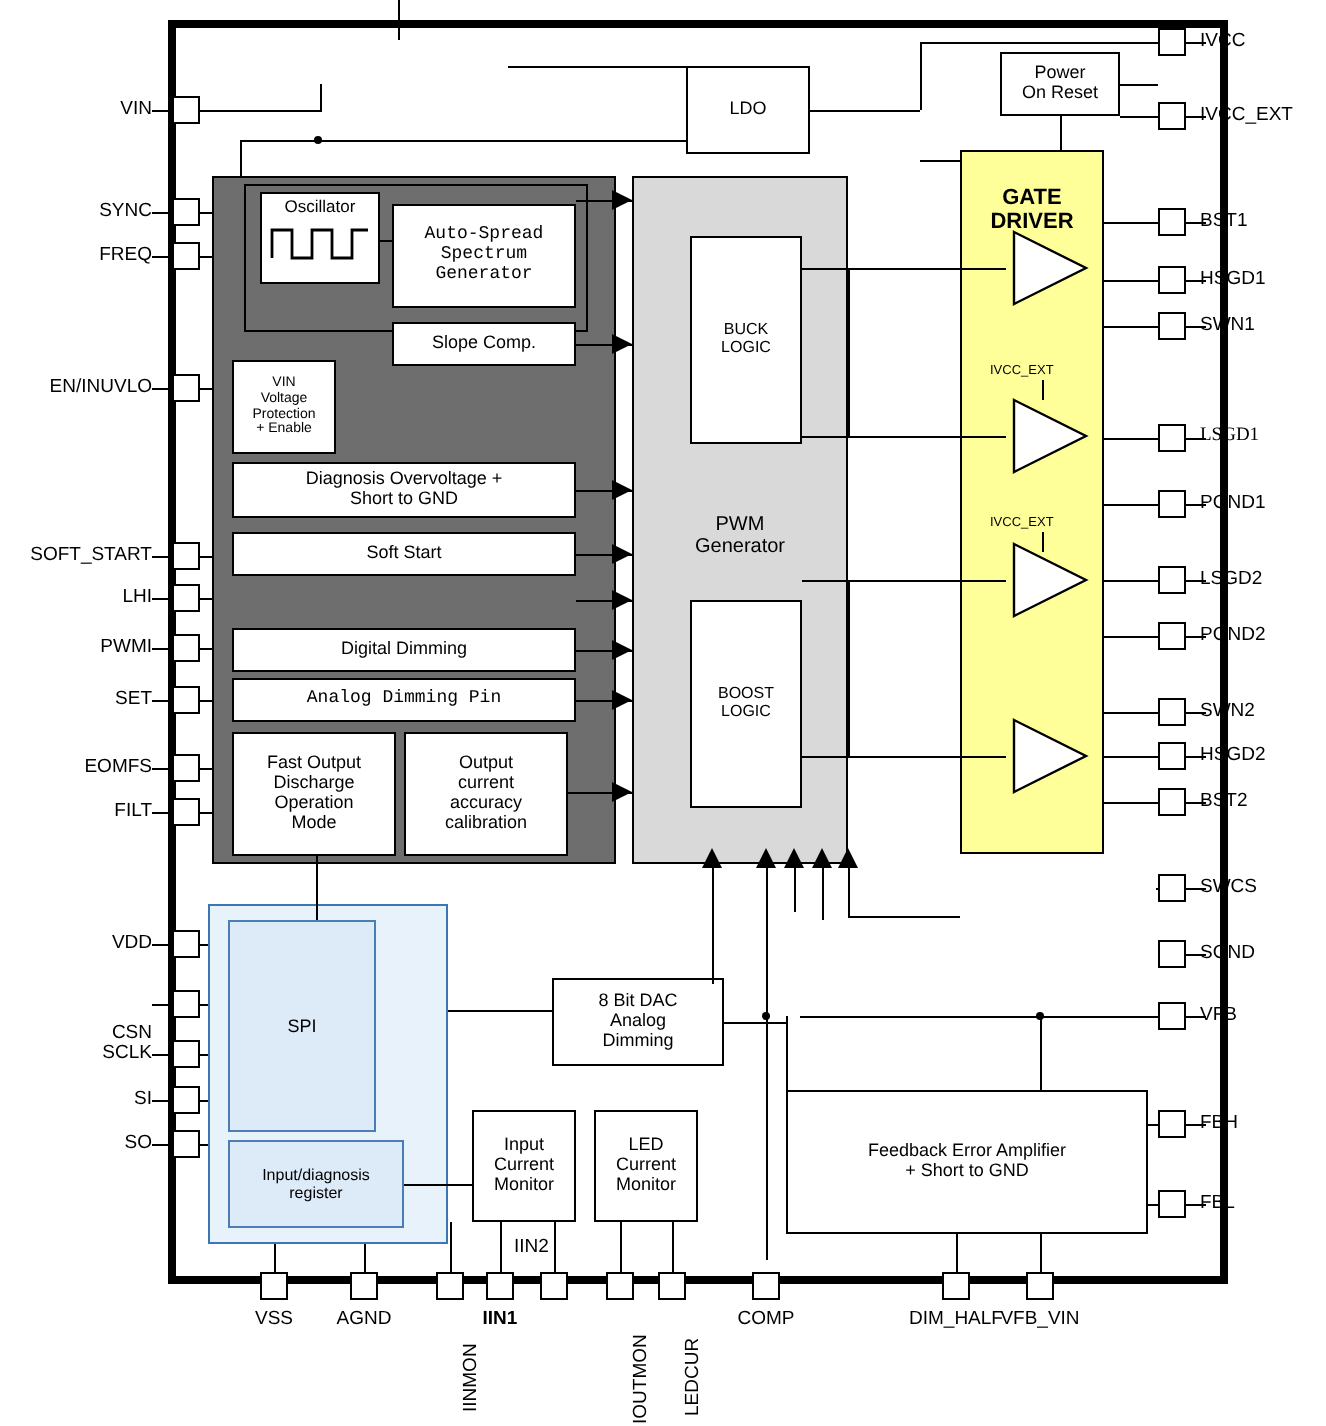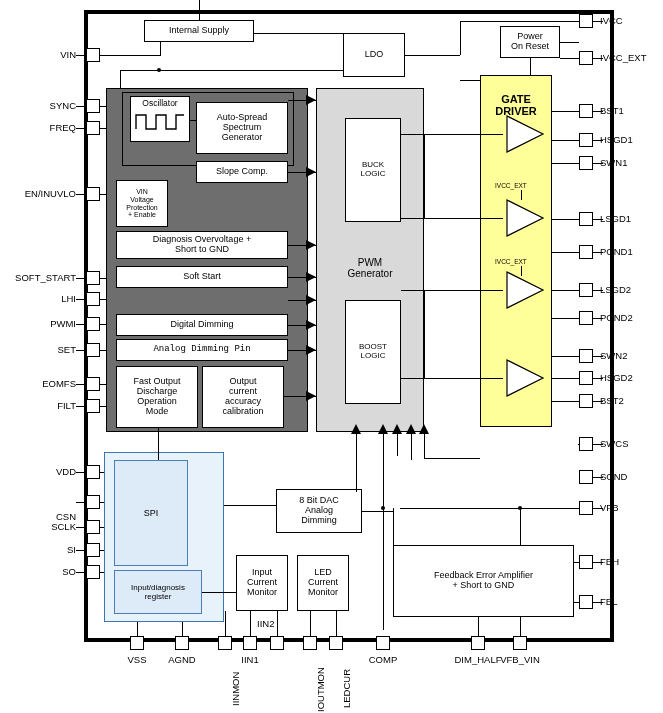--- a/index.html
+++ b/index.html
@@ -139,21 +139,21 @@
   <div class="abs pin pin-r" style="left:600px;top:134px;width:60px;">HSGD1</div>
   <div class="abs wire wh" style="left:552px;top:140px;width:27px;"></div>
 
   <div class="abs pad" style="left:579px;top:156px;width:14px;height:14px;"></div>
   <div class="abs wire wh" style="left:593px;top:163px;width:10px;"></div>
   <div class="abs pin pin-r" style="left:600px;top:157px;width:60px;">SWN1</div>
   <div class="abs wire wh" style="left:552px;top:163px;width:27px;"></div>
 
   <div class="abs pad" style="left:579px;top:212px;width:14px;height:14px;"></div>
   <div class="abs wire wh" style="left:593px;top:219px;width:10px;"></div>
-  <div class="abs pin pin-r" style="left:600px;top:213px;width:60px;">LSGD1</div>
+  <div class="abs pin pin-r" style="left:600px;top:213px;width:60px;font-family:Liberation Serif, serif;">LSGD1</div>
   <div class="abs wire wh" style="left:552px;top:219px;width:27px;"></div>
 
   <div class="abs pad" style="left:579px;top:245px;width:14px;height:14px;"></div>
   <div class="abs wire wh" style="left:593px;top:252px;width:10px;"></div>
   <div class="abs pin pin-r" style="left:600px;top:246px;width:60px;">PGND1</div>
   <div class="abs wire wh" style="left:552px;top:252px;width:27px;"></div>
 
   <div class="abs pad" style="left:579px;top:283px;width:14px;height:14px;"></div>
   <div class="abs wire wh" style="left:593px;top:290px;width:10px;"></div>
   <div class="abs pin pin-r" style="left:600px;top:284px;width:60px;">LSGD2</div>
@@ -196,23 +196,20 @@
   <div class="abs pad" style="left:579px;top:555px;width:14px;height:14px;"></div>
   <div class="abs wire wh" style="left:593px;top:562px;width:10px;"></div>
   <div class="abs pin pin-r" style="left:600px;top:556px;width:60px;">FBH</div>
   <div class="abs wire wh" style="left:574px;top:562px;width:6px;"></div>
 
   <div class="abs pad" style="left:579px;top:595px;width:14px;height:14px;"></div>
   <div class="abs wire wh" style="left:593px;top:602px;width:10px;"></div>
   <div class="abs pin pin-r" style="left:600px;top:596px;width:60px;">FBL</div>
   <div class="abs wire wh" style="left:574px;top:602px;width:6px;"></div>
 
-  <div class="abs blk" style="left:144px;top:20px;width:110px;height:22px;">
-    <span>Internal Supply</span>
-  </div>
   <div class="abs wire wv" style="left:160px;top:42px;height:14px;"></div>
   <div class="abs wire wv" style="left:199px;top:0px;height:20px;"></div>
 
   <div class="abs blk" style="left:343px;top:33px;width:62px;height:44px;">
     <span>LDO</span>
   </div>
   <div class="abs wire wh" style="left:254px;top:33px;width:89px;"></div>
   <div class="abs wire wh" style="left:405px;top:55px;width:55px;"></div>
   <div class="abs wire wv" style="left:460px;top:21px;height:34px;"></div>
 
@@ -233,21 +230,21 @@
   <div class="abs grey-in" style="left:122px;top:92px;width:172px;height:74px;"></div>
 
   <div class="abs blk" style="left:130px;top:96px;width:60px;height:46px;flex-direction:column;justify-content:flex-start;">
     <span style="font-size:8.5px;margin-top:1px;">Oscillator</span>
     <svg width="52" height="24" viewBox="0 0 52 24" style="margin-top:1px;">
       <polyline points="2,20 2,6 12,6 12,20 22,20 22,6 32,6 32,20 42,20 42,6 50,6" fill="none" stroke="#000" stroke-width="1.4"></polyline>
     </svg>
   </div>
 
   <div class="abs blk" style="left:196px;top:102px;width:92px;height:52px;">
-    <span style="white-space:pre-line;">Auto-Spread
+    <span style="white-space:pre-line;font-family:Liberation Mono, monospace;">Auto-Spread
 Spectrum
 Generator</span>
   </div>
   <div class="abs wire wh" style="left:190px;top:120px;width:6px;"></div>
 
   <div class="abs blk" style="left:196px;top:161px;width:92px;height:22px;">
     <span>Slope Comp.</span>
   </div>
 
   <div class="abs blk" style="left:116px;top:180px;width:52px;height:47px;">
@@ -431,21 +428,21 @@
   <div class="abs wire wv" style="left:182px;top:622px;height:20px;"></div>
   <div class="abs pad" style="left:175px;top:636px;width:14px;height:14px;"></div>
   <div class="abs pin" style="left:157px;top:654px;width:50px;text-align:center;">AGND</div>
 
   <div class="abs wire wv" style="left:225px;top:611px;height:31px;"></div>
   <div class="abs pad" style="left:218px;top:636px;width:14px;height:14px;"></div>
   <div class="vert-label" style="left:230px;top:706px;">IINMON</div>
 
   <div class="abs wire wv" style="left:250px;top:611px;height:31px;"></div>
   <div class="abs pad" style="left:243px;top:636px;width:14px;height:14px;"></div>
-  <div class="abs pin" style="left:230px;top:654px;width:40px;text-align:center;">IIN1</div>
+  <div class="abs pin" style="left:230px;top:654px;width:40px;text-align:center;font-weight:bold;">IIN1</div>
 
   <div class="abs wire wv" style="left:277px;top:611px;height:31px;"></div>
   <div class="abs pad" style="left:270px;top:636px;width:14px;height:14px;"></div>
   <div class="abs pin" style="left:257px;top:618px;width:40px;text-align:left;">IIN2</div>
 
   <div class="abs wire wv" style="left:310px;top:611px;height:31px;"></div>
   <div class="abs pad" style="left:303px;top:636px;width:14px;height:14px;"></div>
   <div class="vert-label" style="left:315px;top:712px;">IOUTMON</div>
 
   <div class="abs wire wv" style="left:336px;top:611px;height:31px;"></div>

